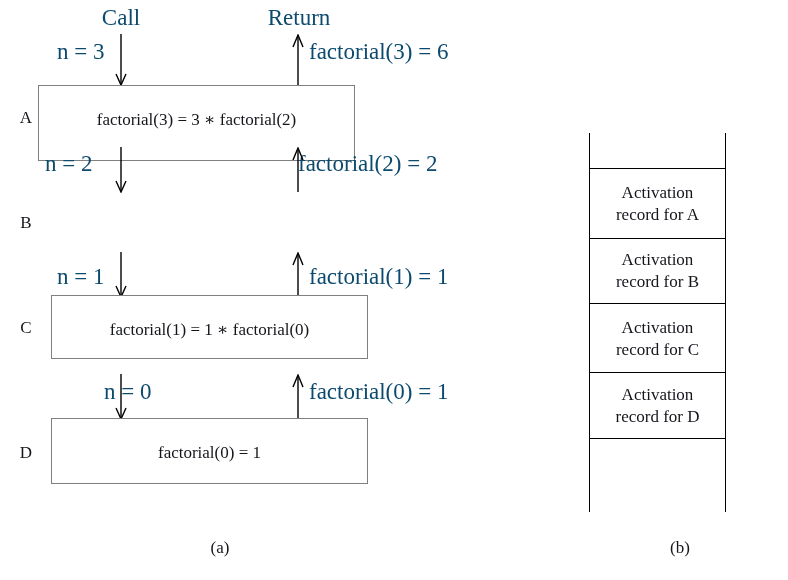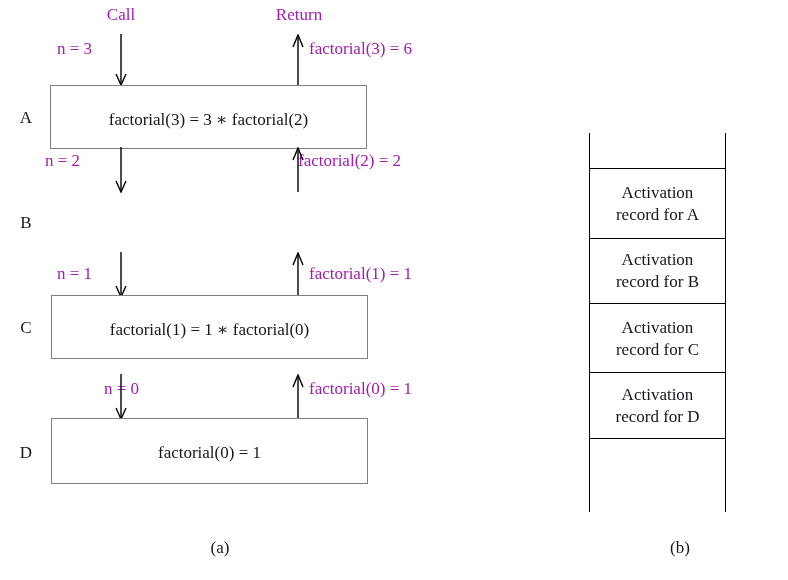--- a/index.html
+++ b/index.html
@@ -15,23 +15,23 @@
     color: #000000;
     overflow: hidden;
   }
 
   .fig { position: absolute; }
 
   
   .txt {
     position: absolute;
     white-space: nowrap;
-    font-size: 17px;
+    font-size: 23px;
     line-height: 1;
-    color: #a21caf;
+    color: #0c4a6e;
   }
   .txt.center {
     text-align: center;
     transform: translateX(-50%);
   }
 
   
   .frame-box {
     position: absolute;
     border: 1px solid #808080;
@@ -111,21 +111,21 @@
     </svg>
   </div>
   <div class="arrow" style="left:290px; top:34px;">
     <svg width="16" height="52" viewBox="0 0 16 52">
       <line x1="8" y1="51" x2="8" y2="2" stroke="#000" stroke-width="1.4"></line>
       <polyline points="3,13 8,1 13,13" fill="none" stroke="#000" stroke-width="1.4"></polyline>
     </svg>
   </div>
 
   <div class="row-letter" style="left:14px; top:108px;">A</div>
-  <div class="frame-box" style="left:50px; top:85px; width:317px; height:64px;">
+  <div class="frame-box" style="left:38px; top:85px; width:317px; height:76px;">
     <div class="frame-label" style="top:23px;">factorial(3) = 3 ∗ factorial(2)</div>
   </div>
 
   <div class="txt" style="left:45px; top:152px;">n = 2</div>
   <div class="txt" style="left:298px; top:152px;">factorial(2) = 2</div>
 
   <div class="arrow" style="left:113px; top:147px;">
     <svg width="16" height="46" viewBox="0 0 16 46">
       <line x1="8" y1="0" x2="8" y2="44" stroke="#000" stroke-width="1.4"></line>
       <polyline points="3,34 8,45 13,34" fill="none" stroke="#000" stroke-width="1.4"></polyline>

